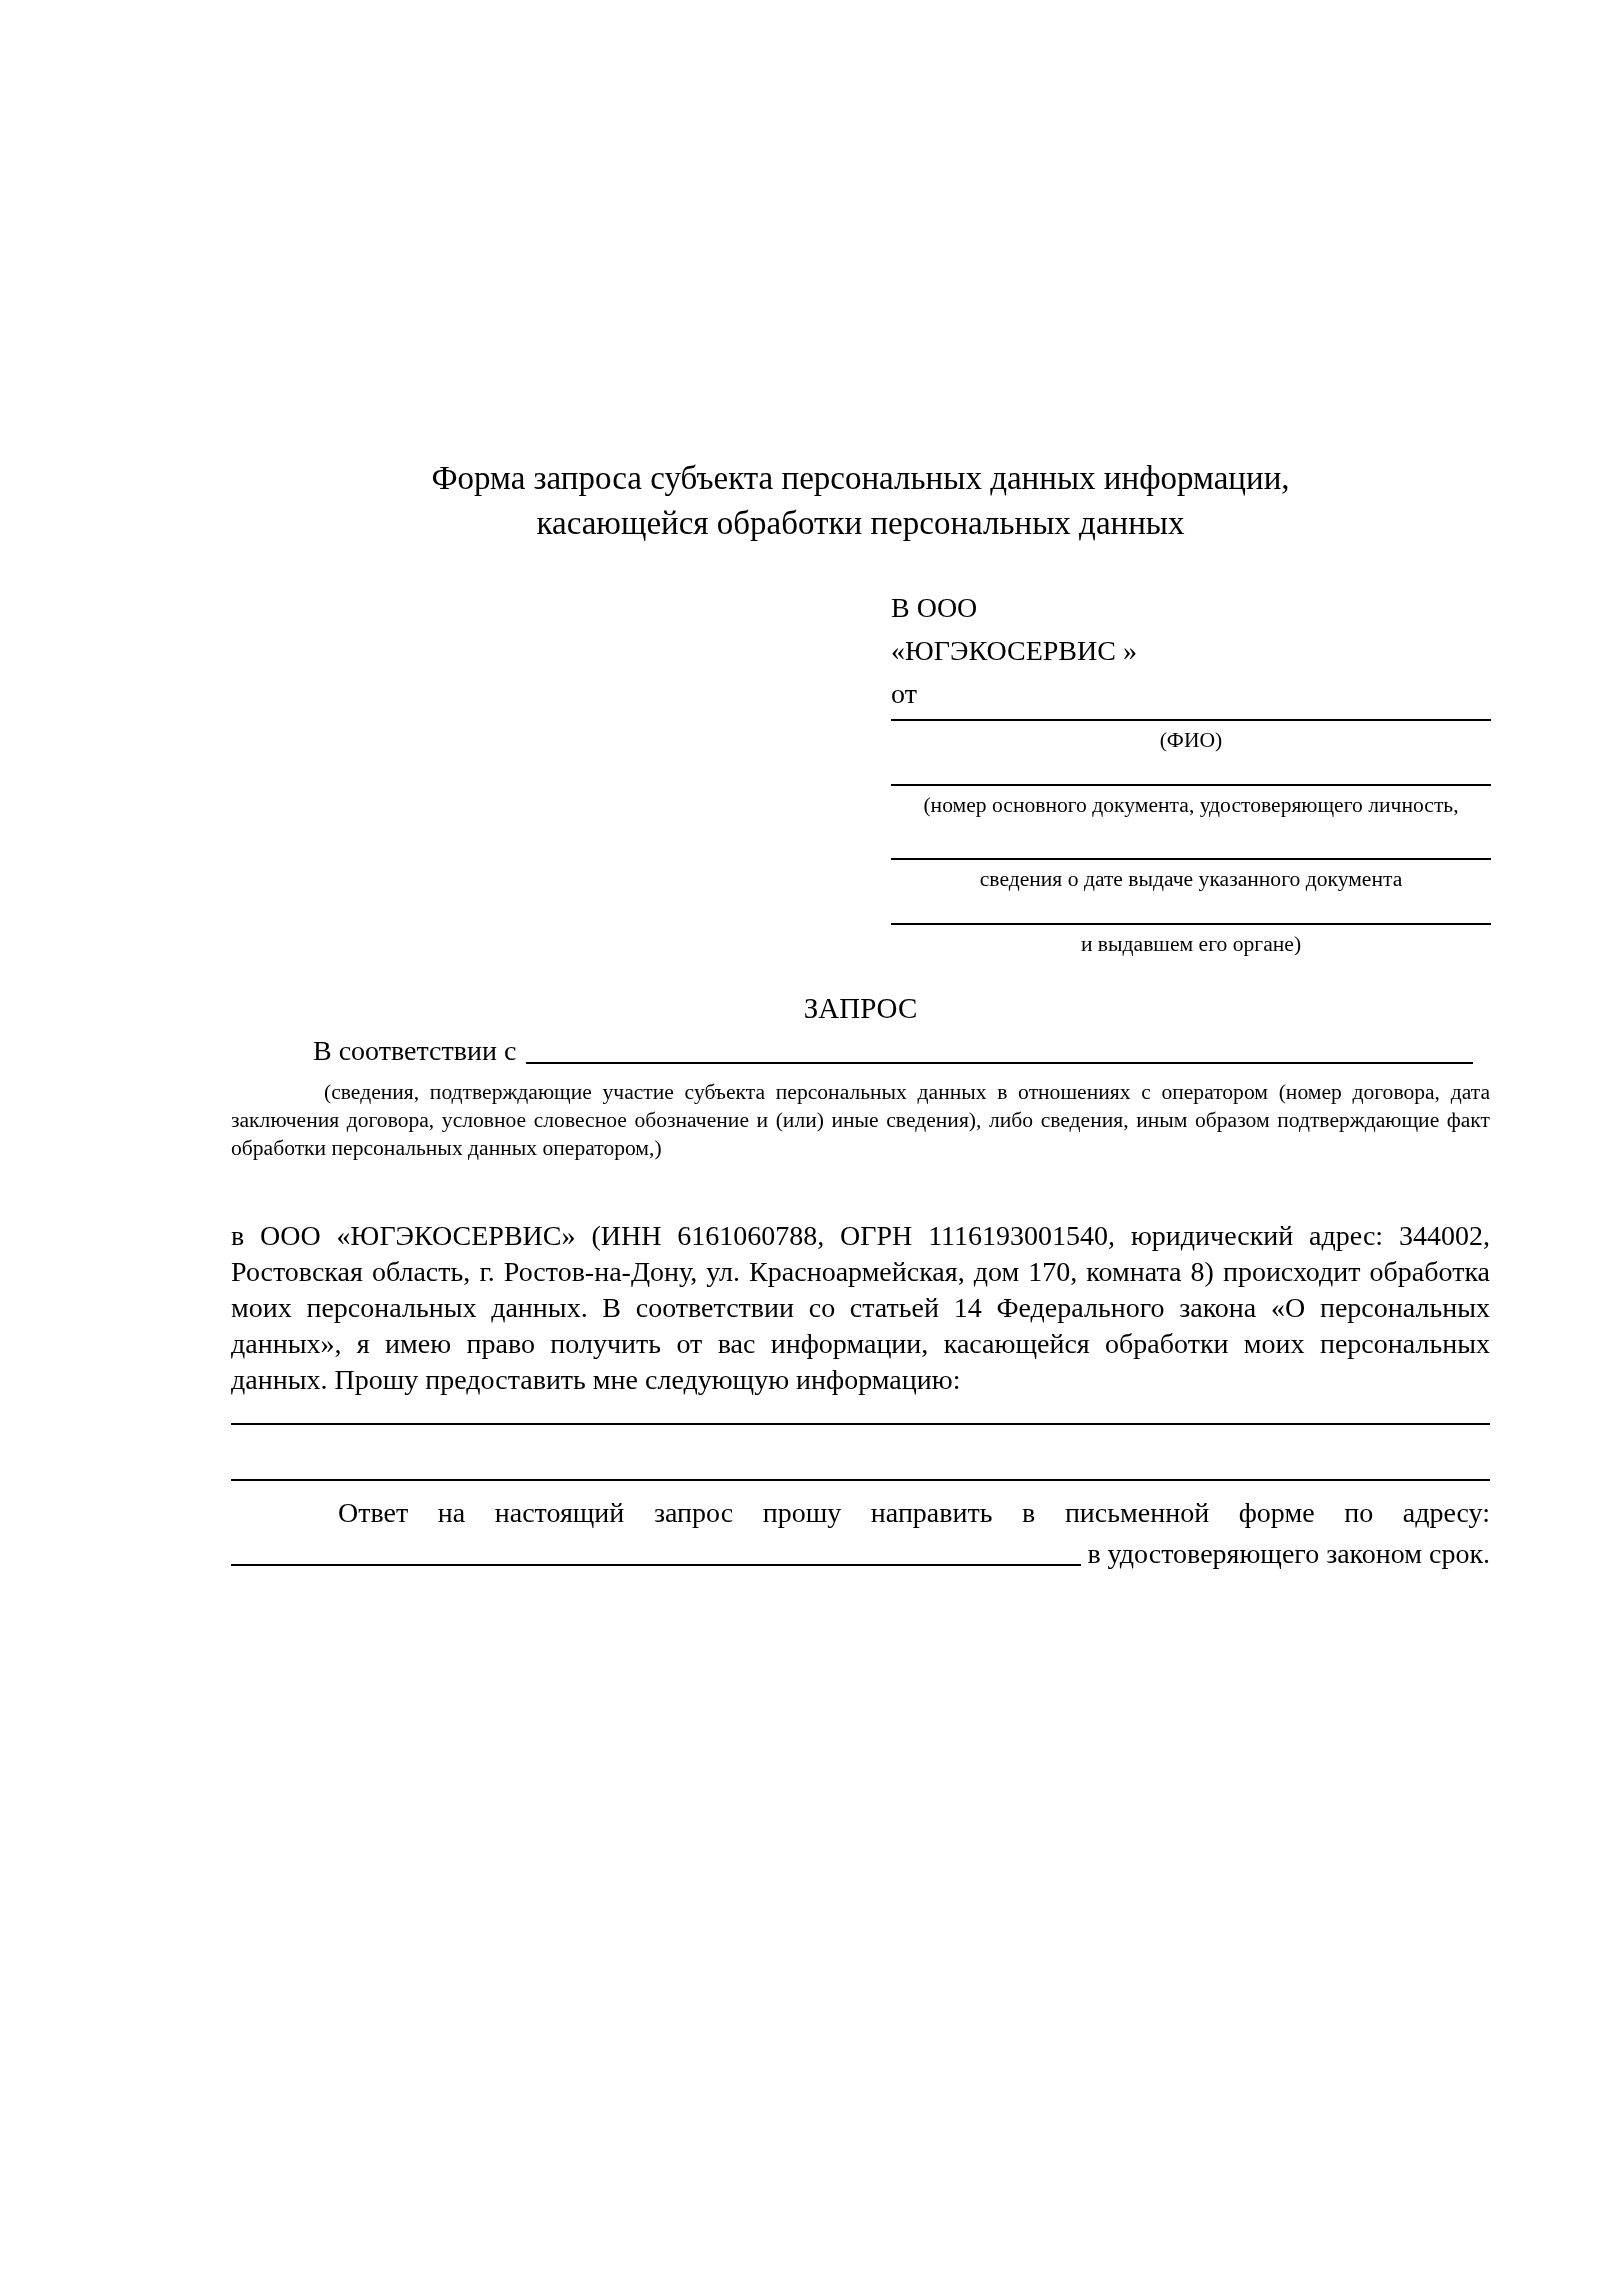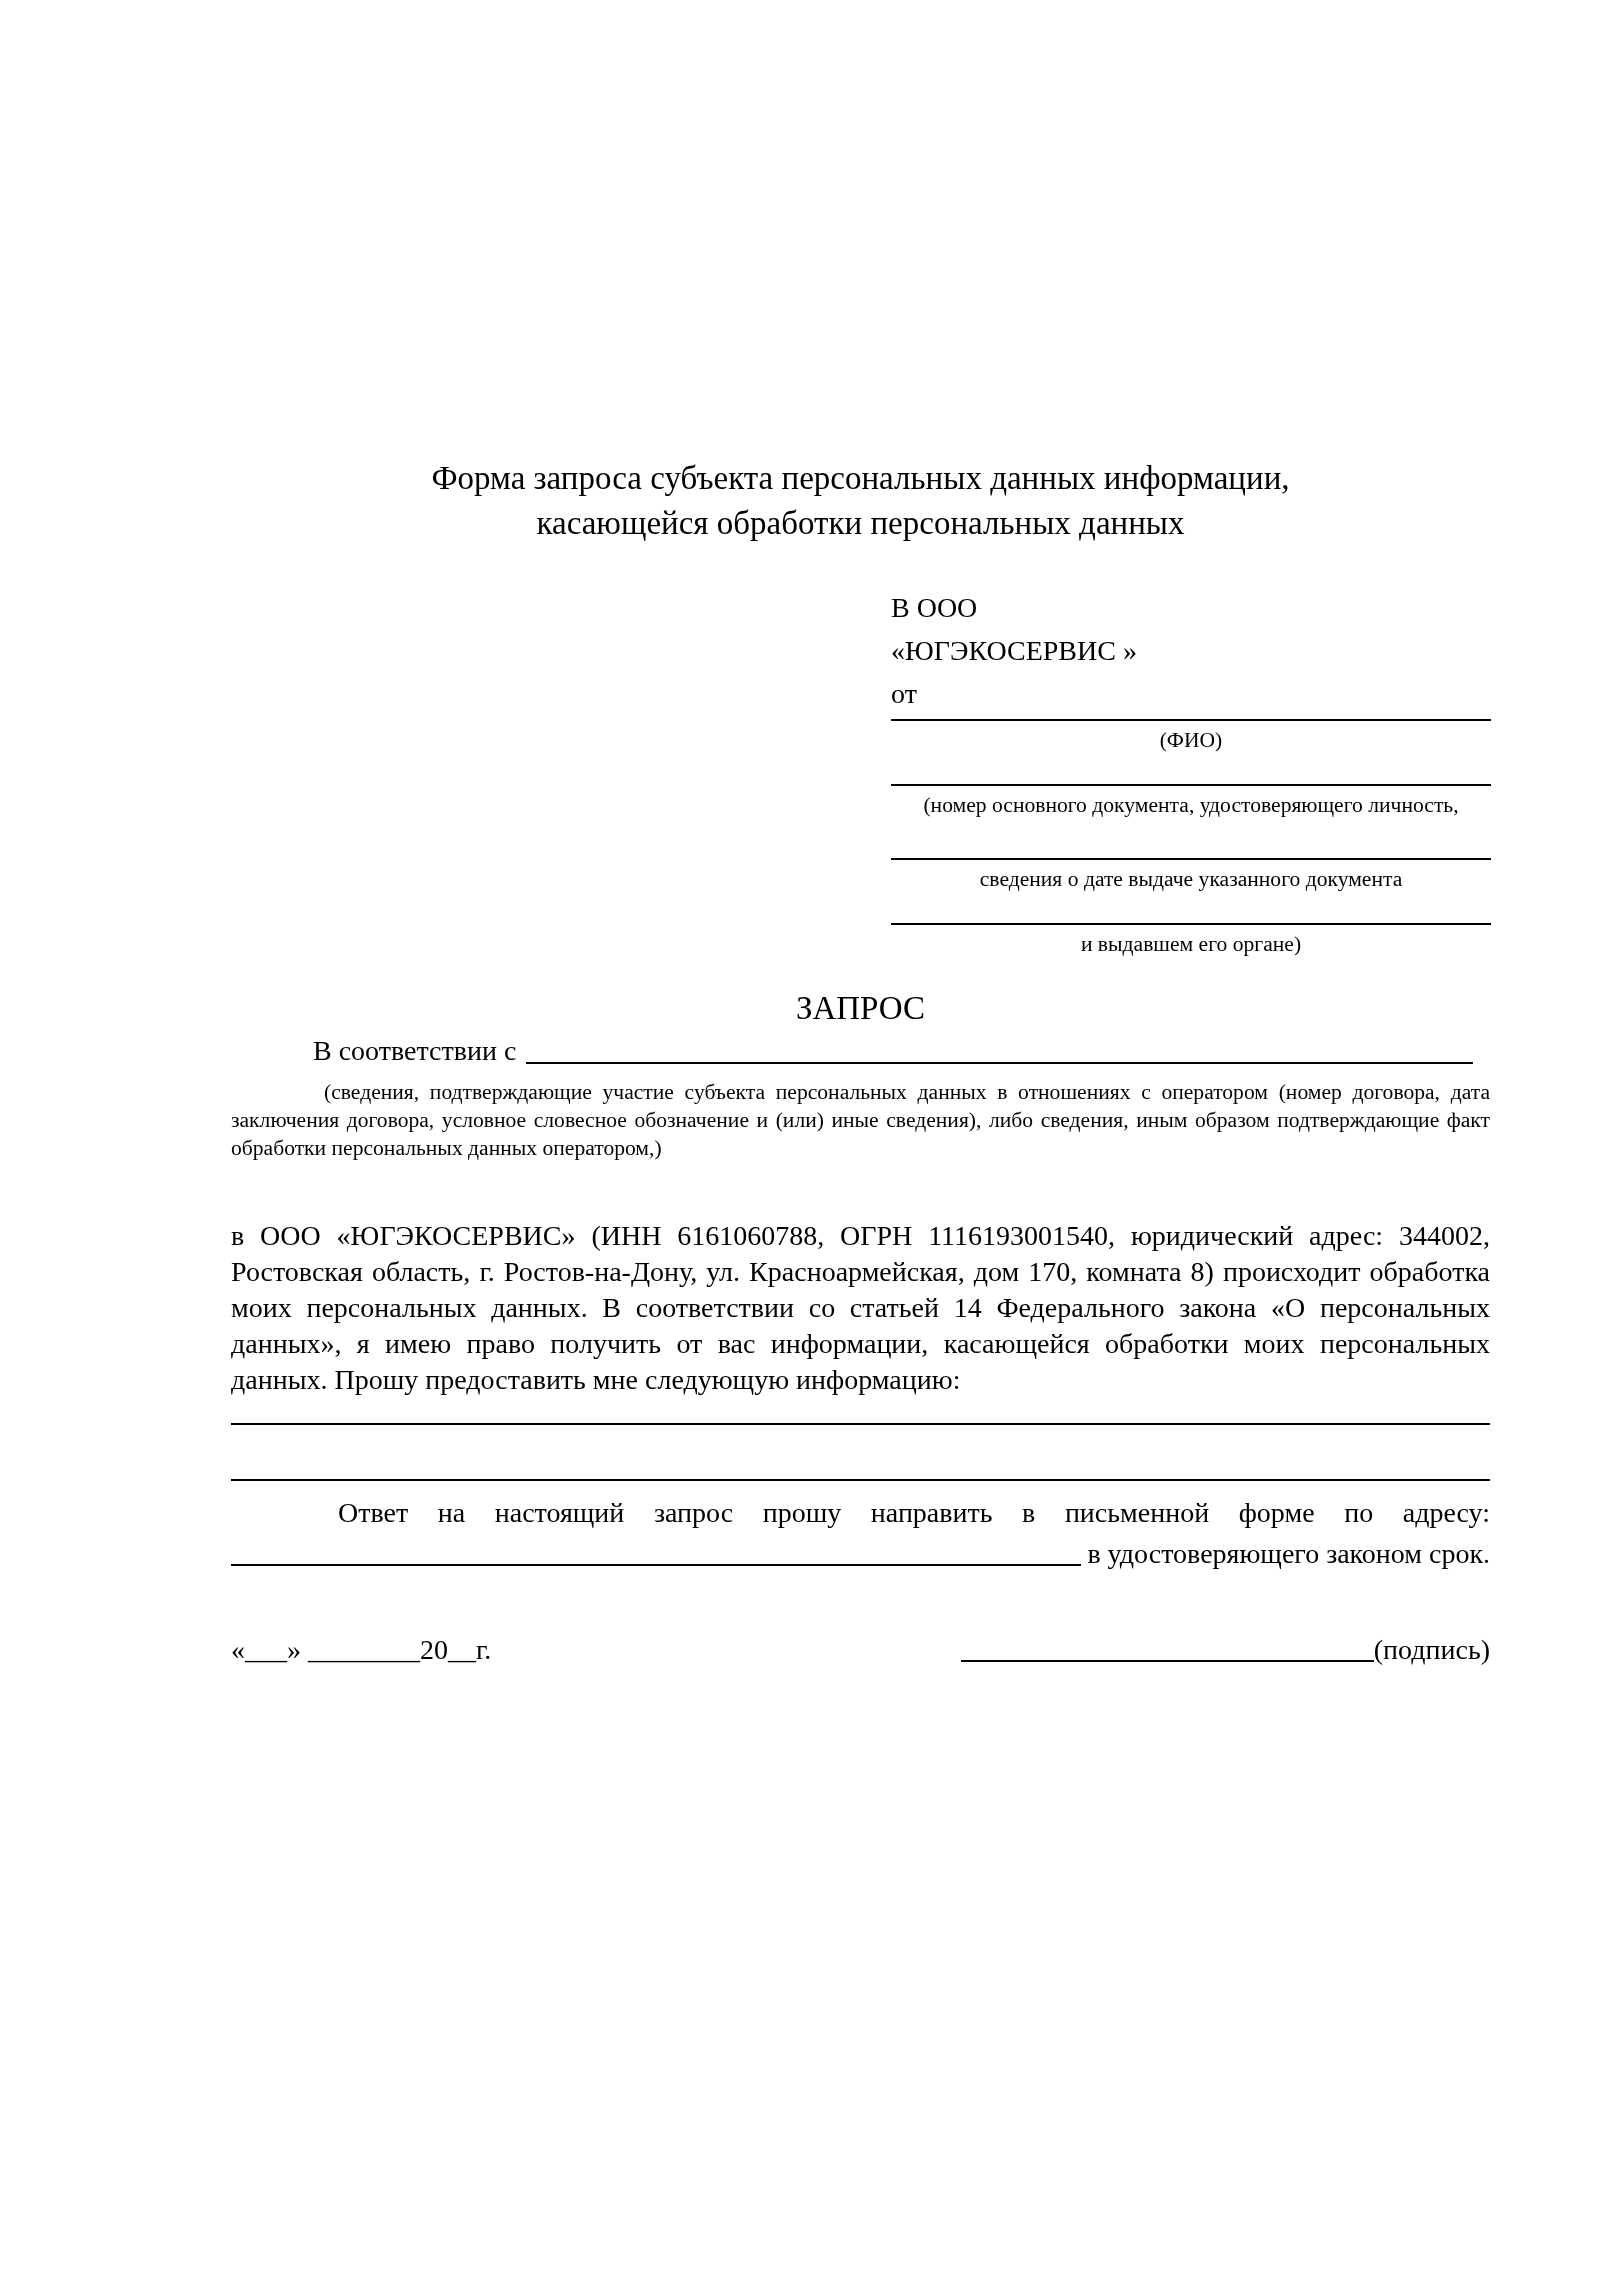--- a/index.html
+++ b/index.html
@@ -34,21 +34,21 @@
   .fill-rule.first { margin-top:3.9px; }
   .fill-rule.g31 { margin-top:30px; }
   .fill-rule.g40 { margin-top:39px; }
   .fill-rule.g30 { margin-top:29px; }
   .addr-caption {
     font-size:21.6px; line-height:27.4px; margin-top:5.9px; text-align:center;
   }
   
   .zapros {
     position:absolute; left:231px; top:992px; width:1259px;
-    text-align:center; font-size:33px; line-height:33px;
+    text-align:center; font-size:29px; line-height:33px;
   }
   .intro {
     position:absolute; left:214px; top:1031px; width:1259px;
     display:flex; font-size:28px; line-height:39px;
   }
   .intro-text { padding-left:99px; white-space:nowrap; }
   .fill-flex { flex:1; border-bottom:2px solid #000; margin-bottom:5.9px; margin-left:9.8px; }
   .note {
     position:absolute; left:231px; top:1078px; width:1259px;
     font-size:21.6px; line-height:28px; text-align:justify; text-indent:93px;
@@ -121,22 +121,15 @@
   <div class="rule-wide rule-a"></div>
   <div class="rule-wide rule-b"></div>
 
   <div class="reply1">Ответ на настоящий запрос прошу направить в письменной форме по адресу:</div>
 
   <div class="reply2">
     <span class="fill-flex"></span>
     <span class="reply-suffix">в удостоверяющего законом срок.</span>
   </div>
 
-  <div class="footer-row">
-    <span class="date-part">«___» ________20__г.</span>
-    <span class="sig-part">
-      <span class="sig-blank"></span>
-      <span class="sig-caption">(подпись)</span>
-    </span>
-  </div>
 
 </div>
 
 
 </body></html>

